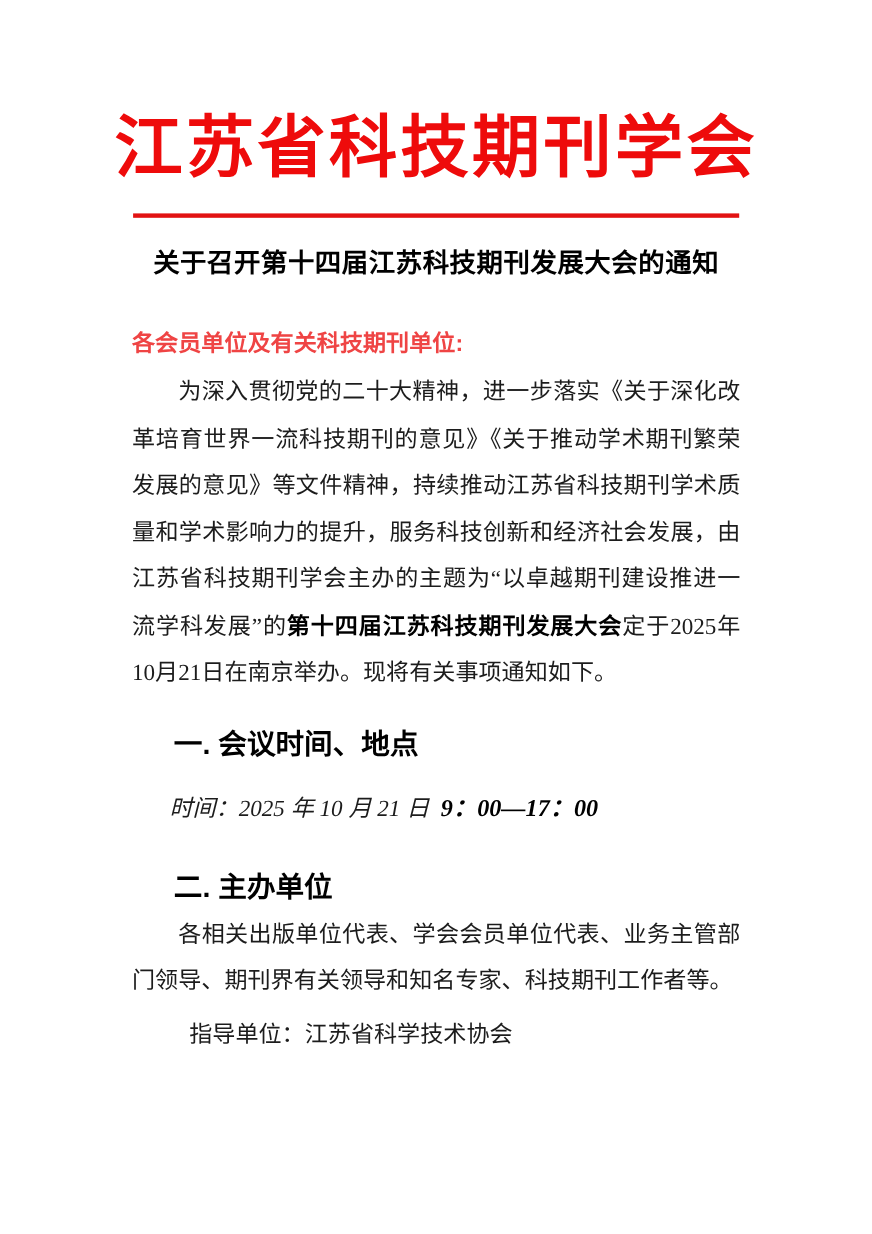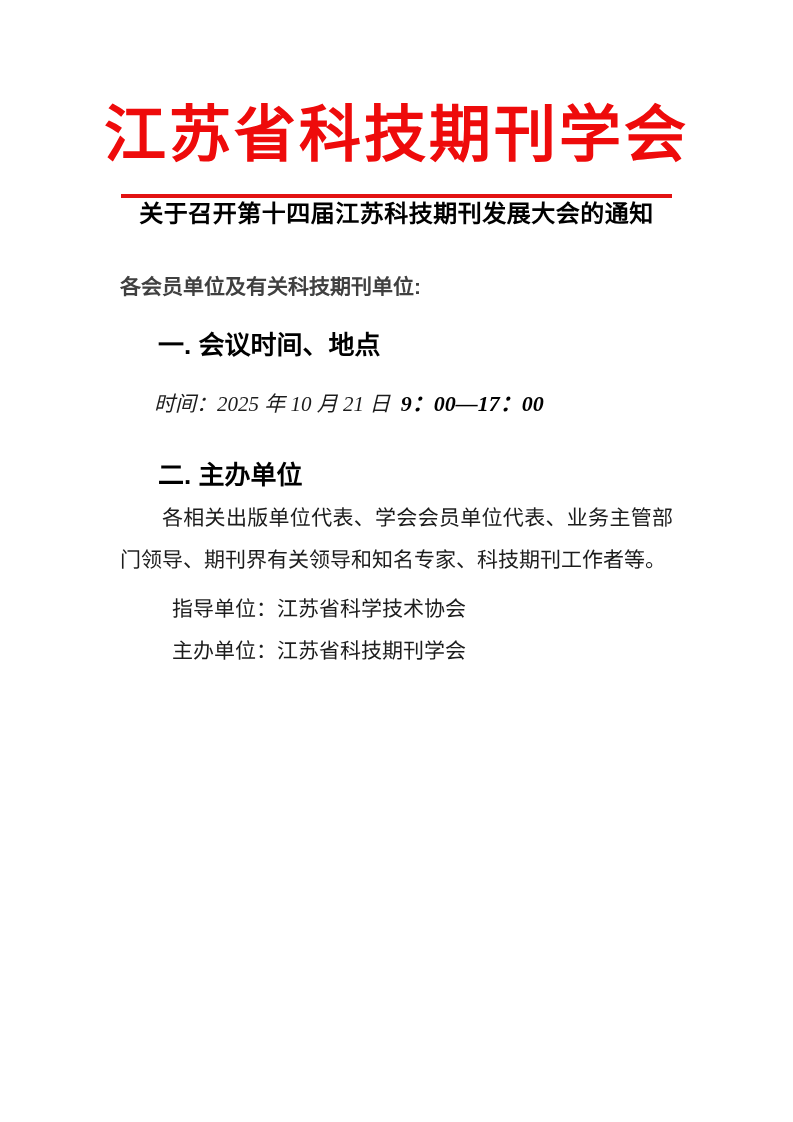--- a/index.html
+++ b/index.html
@@ -29,40 +29,41 @@
     letter-spacing: 3px;
     white-space: nowrap;
   }
   .red-divider {
     width: 551px;
     height: 4px;
     background: #e21212;
     margin: 20px auto 0 121px;
   }
   .doc-title {
+    margin-top: 26px;
     text-align: center;
     font-family: "Liberation Sans", "DejaVu Sans", sans-serif;
     font-weight: bold;
     font-size: 24px;
     line-height: 32px;
     color: #000000;
     letter-spacing: 0.5px;
   }
   
   .doc-body {
     width: 553px;
     margin-left: 120px;
   }
   .salutation {
     margin-top: 42px;
     font-family: "Liberation Sans", "DejaVu Sans", sans-serif;
     font-weight: bold;
     font-size: 21px;
     line-height: 30px;
-    color: #404040;
+    color: #ef4444;
   }
   .intro-paragraph {
     margin: 7px 0 0 0;
     font-size: 21px;
     line-height: 42.5px;
     text-align: justify;
     text-indent: 2em;
     color: #1c1c1c;
   }
   .intro-paragraph b { color: #000000; }
@@ -114,20 +115,21 @@
   <div class="org-title">江苏省科技期刊学会</div>
 
   <div class="red-divider"></div>
 
   <div class="doc-title">关于召开第十四届江苏科技期刊发展大会的通知</div>
 
   <div class="doc-body">
 
     <div class="salutation">各会员单位及有关科技期刊单位:</div>
 
+    <p class="intro-paragraph"><span>为深入贯彻党的二十大精神，进一步落实《关于深化改革培育世界一流科技期刊的意见》《关于推动学术期刊繁荣发展的意见》等文件精神，持续推动江苏省科技期刊学术质量和学术影响力的提升，服务科技创新和经济社会发展，由江苏省科技期刊学会主办的主题为“以卓越期刊建设推进一流学科发展”的</span><b>第十四届江苏科技期刊发展大会</b><span>定于2025年10月21日在南京举办。现将有关事项通知如下。</span></p>
 
     <div class="section-heading">一. 会议时间、地点</div>
 
     <div class="info-rows">
       <div class="info-row"><span>时间：</span><span>2025 年 10 月 21 日  </span><span class="time-strong">9：00—17：00</span></div>
     </div>
 
     <div class="section-heading gap-lg">二. 主办单位</div>
 
     <p class="body-paragraph">各相关出版单位代表、学会会员单位代表、业务主管部门领导、期刊界有关领导和知名专家、科技期刊工作者等。</p>

